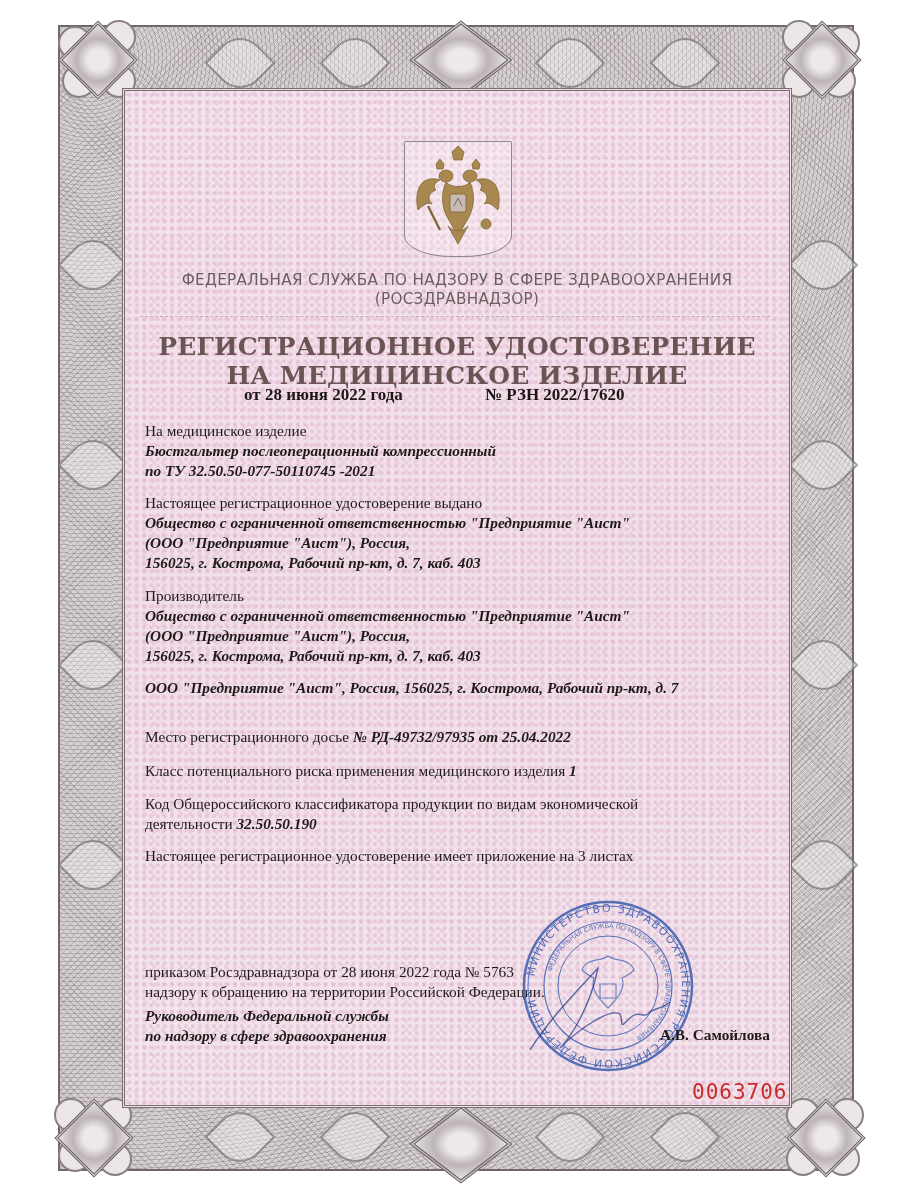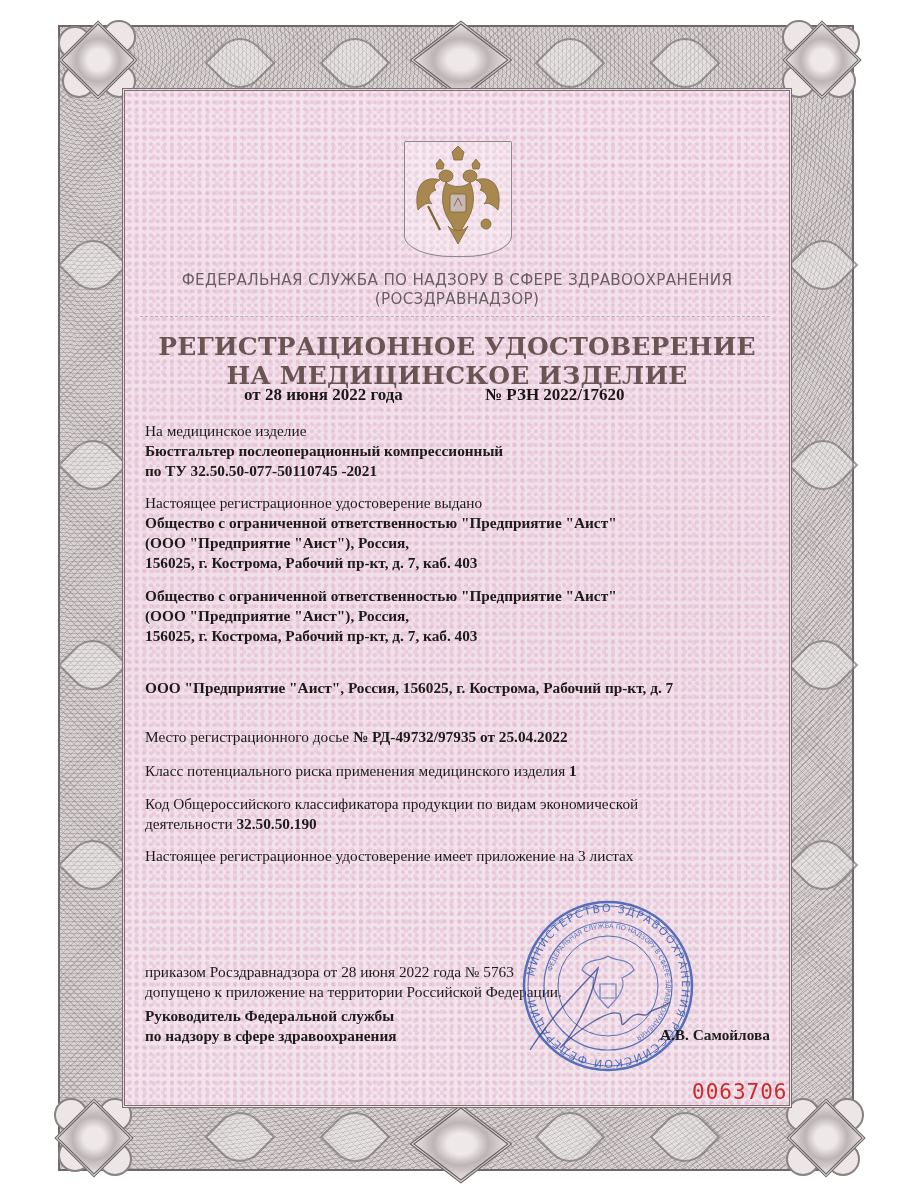--- a/index.html
+++ b/index.html
@@ -65,21 +65,21 @@
   }
   .title.t1 { top:332px; font-size:25px; }
   .title.t2 { top:361px; font-size:25px; }
   .dateline {
     position:absolute; top:385px; font-weight:bold; font-size:17px; color:#1c1616;font-family:Liberation Serif, serif;
   }
   .dateline.d { left:244px; }
   .dateline.n { left:485px; }
   .block { position:absolute; left:145px; color:#1e1a1a; font-size:15.3px; line-height:20px; }
   .block .lbl { font-weight:normal; }
-  .block .val { font-weight:bold; }
+  .block .val { font-weight:bold;font-style:italic; }
   .stamp {
     position:absolute; left:520px; top:898px; width:176px; height:176px;
   }
   .serial {
     position:absolute; left:692px; top:1080px; font-family:"DejaVu Sans Mono", "Liberation Mono", monospace;
     font-size:21px; color:#cc2a2a; letter-spacing:1px;
   }
   .sig-right {
     position:absolute; left:660px; top:1026px; font-weight:bold; font-size:15.3px; color:#1e1a1a;
   }
@@ -186,20 +186,21 @@
 </div>
 
 <div class="block" style="top:493px;">
   <div class="lbl">Настоящее регистрационное удостоверение выдано</div>
   <div class="val">Общество с ограниченной ответственностью "Предприятие "Аист"</div>
   <div class="val">(ООО "Предприятие "Аист"), Россия,</div>
   <div class="val">156025, г. Кострома, Рабочий пр-кт, д. 7, каб. 403</div>
 </div>
 
 <div class="block" style="top:586px;">
+  <div class="lbl">Производитель</div>
   <div class="val">Общество с ограниченной ответственностью "Предприятие "Аист"</div>
   <div class="val">(ООО "Предприятие "Аист"), Россия,</div>
   <div class="val">156025, г. Кострома, Рабочий пр-кт, д. 7, каб. 403</div>
 </div>
 
 <div class="block" style="top:678px;">
   <div class="val">ООО "Предприятие "Аист", Россия, 156025, г. Кострома, Рабочий пр-кт, д. 7</div>
 </div>
 
 <div class="block" style="top:727px;">
@@ -214,21 +215,21 @@
   <div class="lbl">Код Общероссийского классификатора продукции по видам экономической</div>
   <div><span class="lbl">деятельности </span><span class="val">32.50.50.190</span></div>
 </div>
 
 <div class="block" style="top:846px;">
   <div class="lbl">Настоящее регистрационное удостоверение имеет приложение на 3 листах</div>
 </div>
 
 <div class="block" style="top:962px;">
   <div class="lbl">приказом Росздравнадзора от 28 июня 2022 года № 5763</div>
-  <div class="lbl">допущено к приложение на территории Российской Федерации.</div>
+  <div class="lbl">надзору к обращению на территории Российской Федерации.</div>
 </div>
 
 <div class="block" style="top:1006px;">
   <div class="val">Руководитель Федеральной службы</div>
   <div class="val">по надзору в сфере здравоохранения</div>
 </div>
 
 <svg class="stamp" viewBox="0 0 176 176">
   <defs>
     <path id="outerArc" d="M88,88 m-74,0 a74,74 0 1,1 148,0 a74,74 0 1,1 -148,0"></path>

